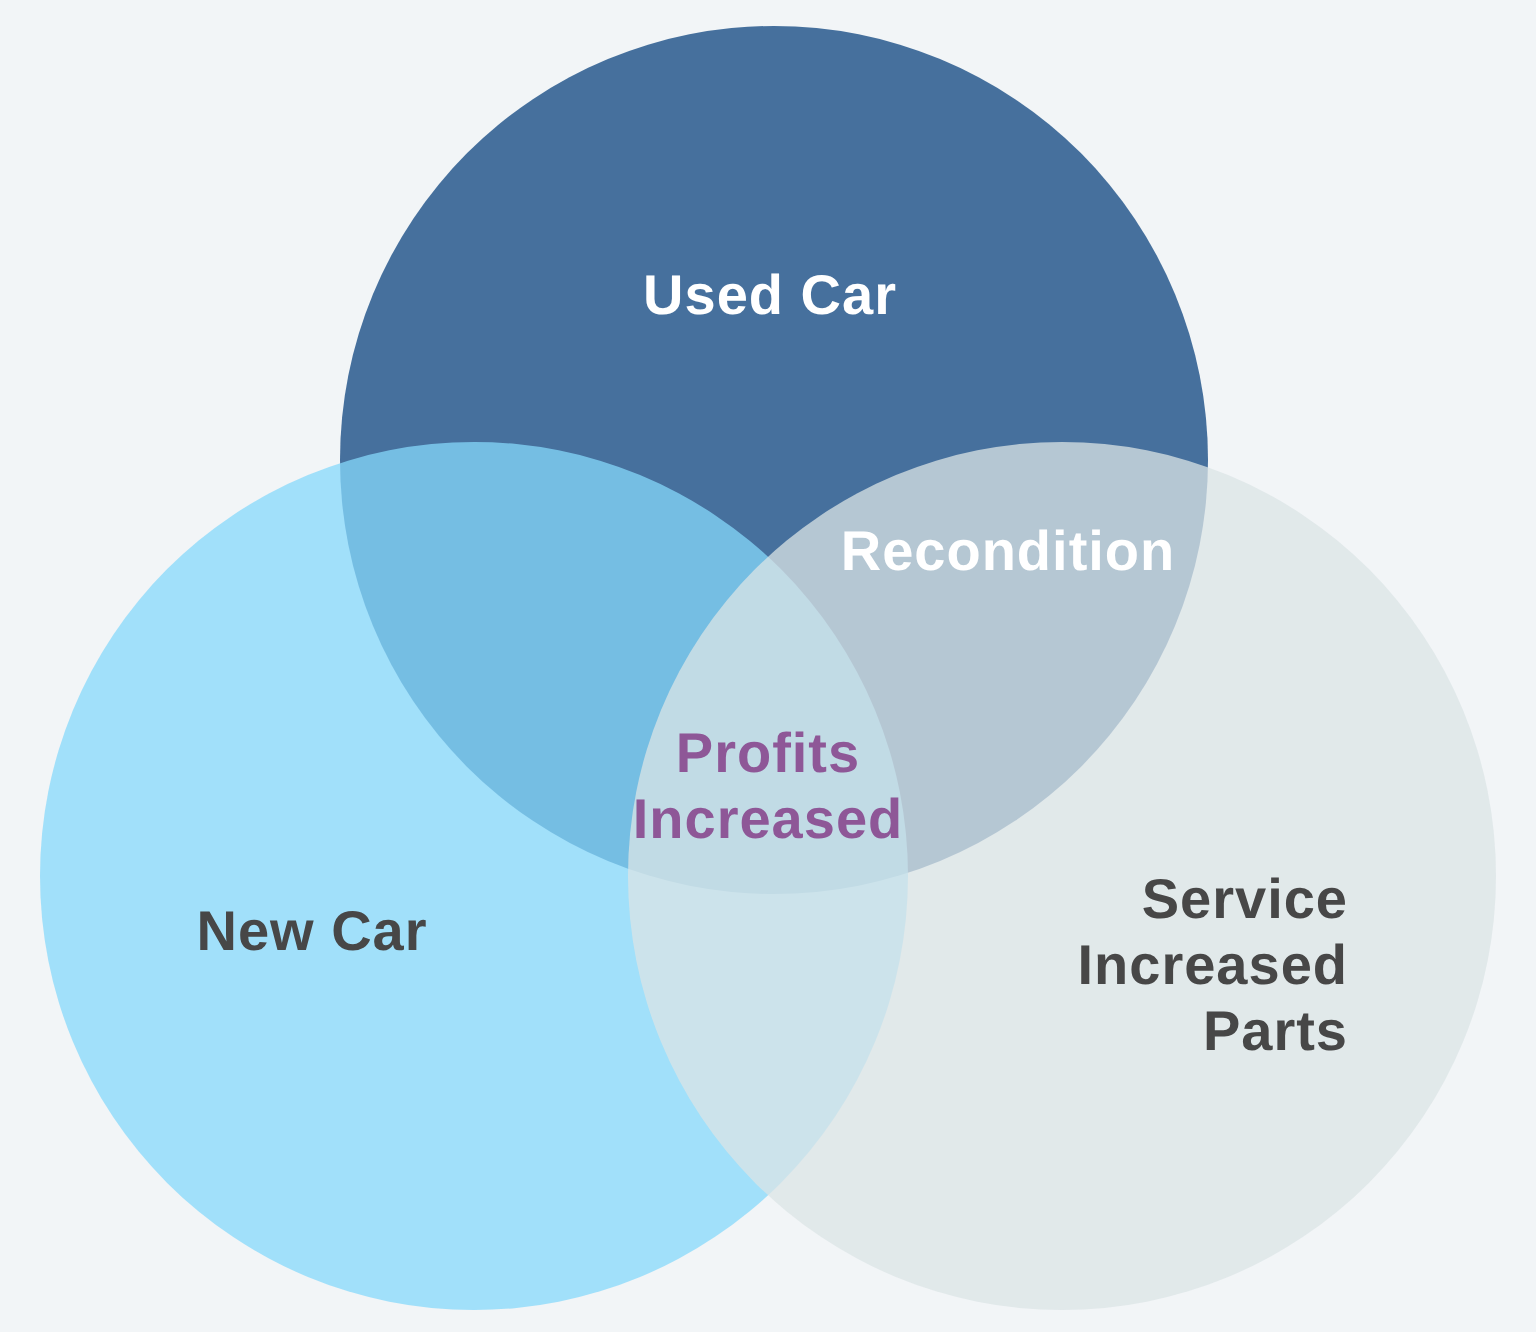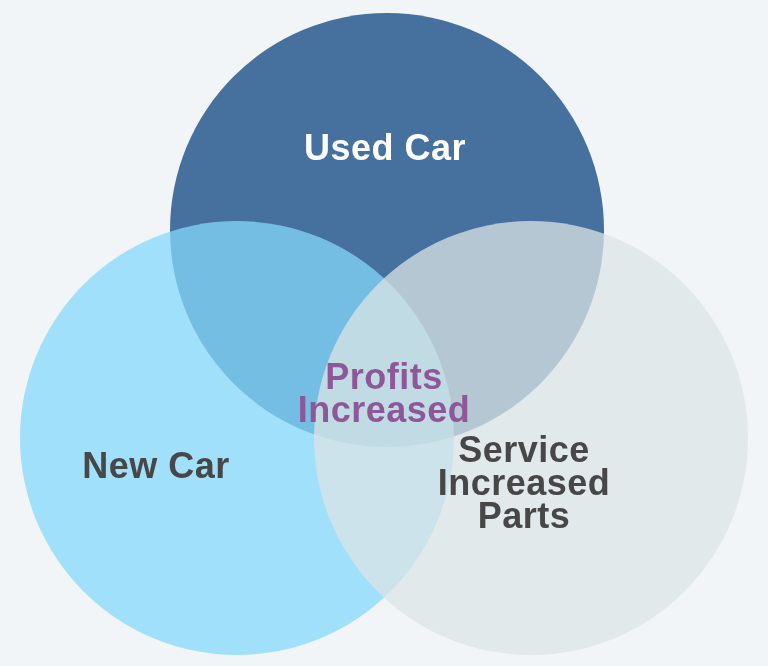--- a/index.html
+++ b/index.html
@@ -35,21 +35,21 @@
   .circle-service {
     left: 314px;
     top: 221px;
     background: rgba(219, 228, 230, 0.75);  
     z-index: 3;
   }
   .label {
     position: absolute;
     z-index: 10;
     font-weight: 700;
-    font-size: 36px;
+    font-size: 28px;
     line-height: 34px;
     letter-spacing: 0.5px;
     text-align: center;
     white-space: nowrap;
   }
   .label-used {
     left: 235px;
     top: 131px;
     width: 300px;
     color: #ffffff;
@@ -77,36 +77,37 @@
     left: 6px;
     top: 449px;
     width: 300px;
     color: #474747;
   }
   .label-service {
     right: 94px;
     top: 433px;
     width: 300px;
     line-height: 33px;
-    text-align: center;
+    text-align: right;
     color: #474747;
   }
 </style>
 </head>
 <body>
 
 <div class="stage">
 
   <div class="circle circle-used"></div>
   <div class="circle circle-new"></div>
   <div class="circle circle-service"></div>
 
   <div class="label label-used">Used Car</div>
 
 
+  <div class="label label-recondition">Recondition</div>
 
   <div class="label label-center">
     <div>Profits</div>
     <div>Increased</div>
   </div>
 
   <div class="label label-new">New Car</div>
 
   <div class="label label-service">
     <div>Service</div>

